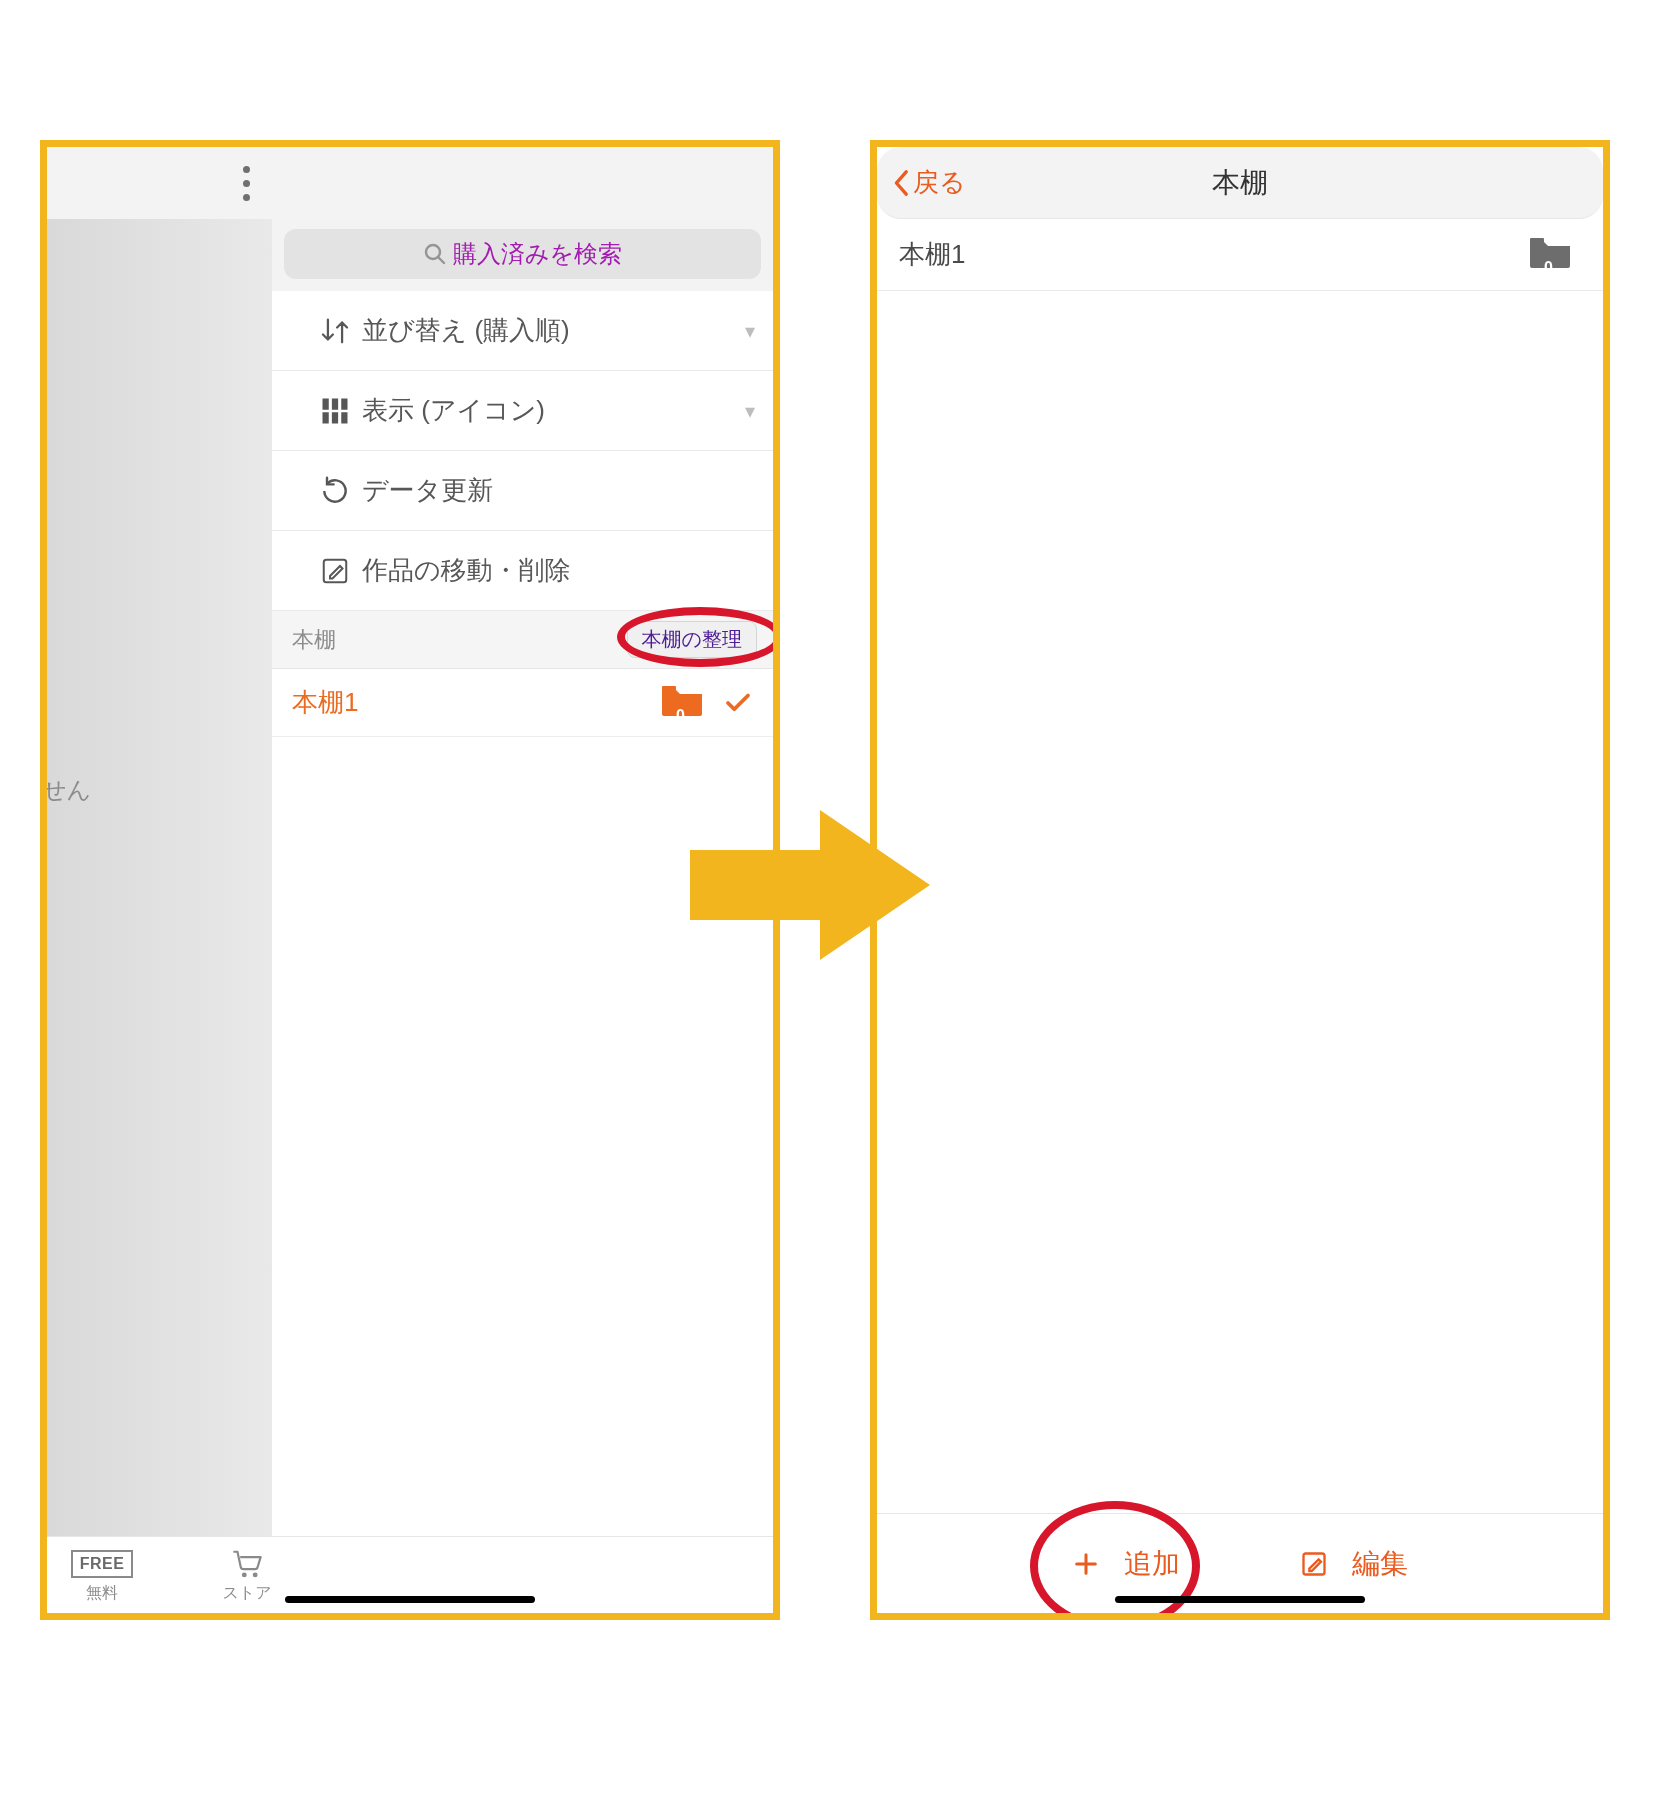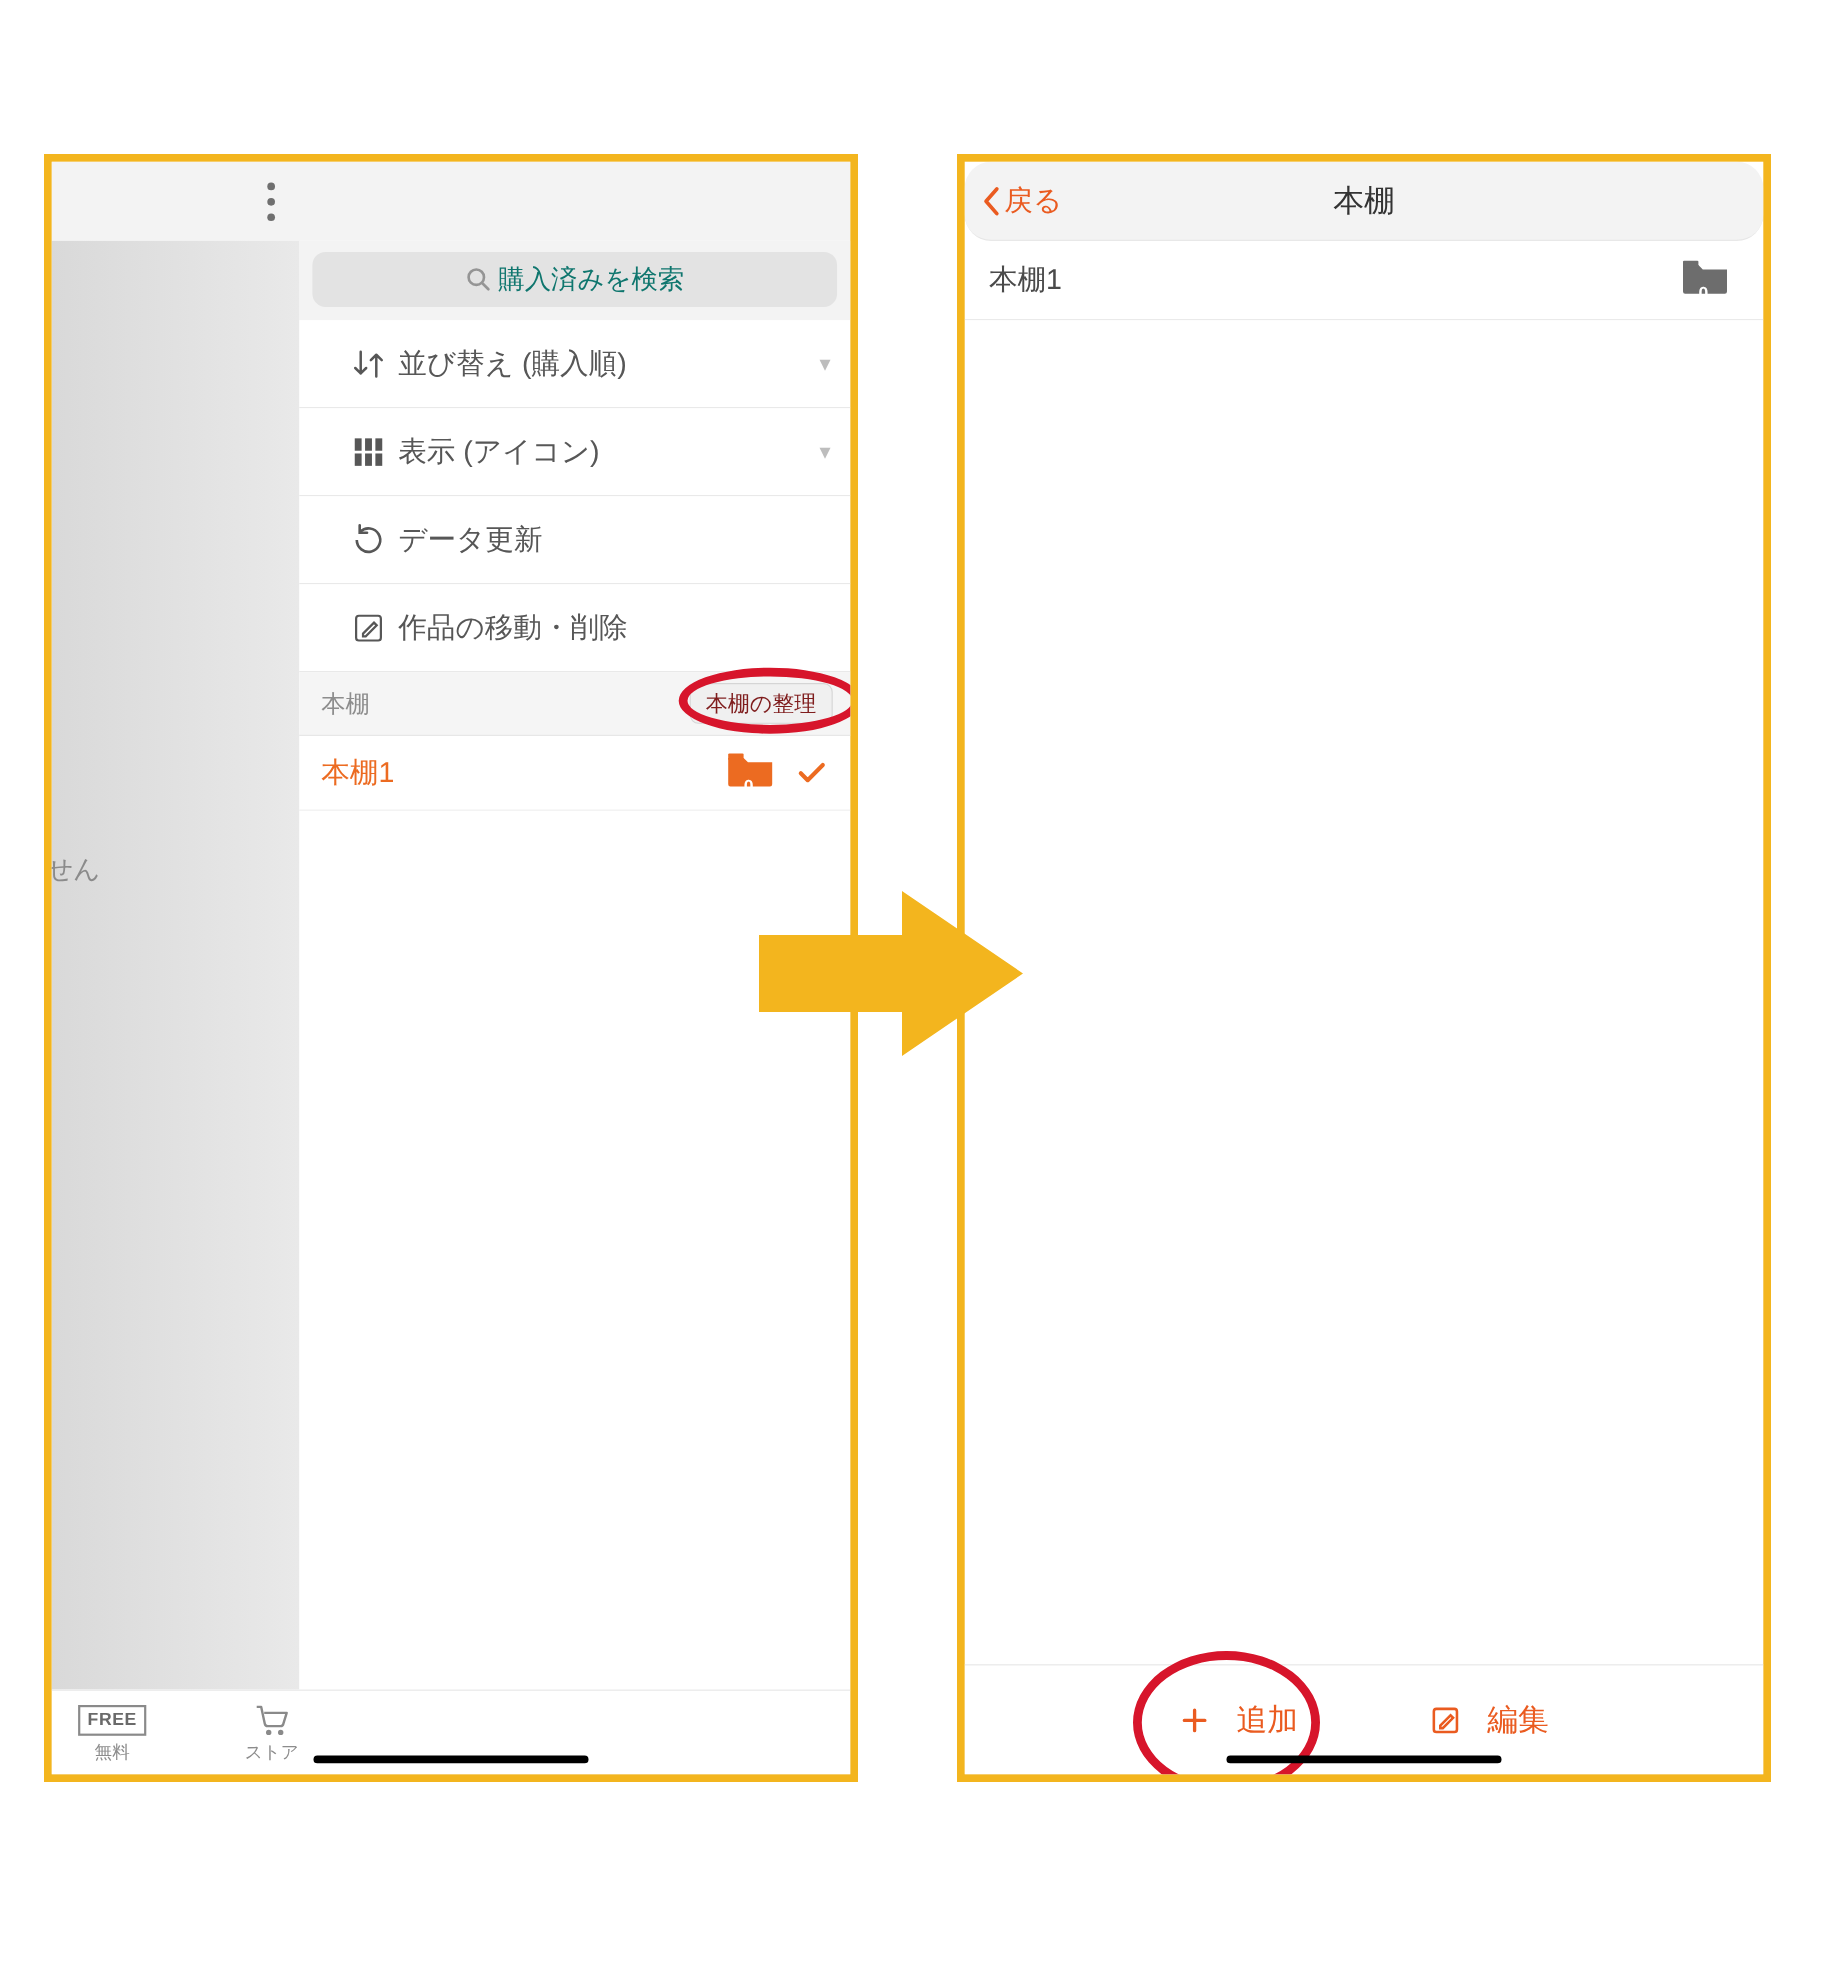--- a/index.html
+++ b/index.html
@@ -14,30 +14,30 @@
     .kebab-wrap { width: 225px; display: flex; justify-content: flex-end; padding-right: 22px; }
     .kebab { display: flex; flex-direction: column; gap: 7px; }
     .kebab span { width: 7px; height: 7px; border-radius: 50%; background: #6f6f6f; }
 
     .left-body { display: flex; height: calc(100% - 72px - 77px); }
     .grey-strip { width: 225px; background: linear-gradient(to right, #d9d9d9, #e9e9e9); position: relative; }
     .grey-strip-text { position: absolute; left: -5px; top: 555px; color: #8b8b8b; font-size: 24px; }
 
     .menu-panel { flex: 1; background: #fff; display: flex; flex-direction: column; }
     .search-row { background: #f3f3f3; padding: 10px 12px 12px; }
-    .search-box { background: #e3e3e3; border-radius: 12px; height: 50px; display: flex; align-items: center; justify-content: center; gap: 6px; color: #0f766e; font-size: 24px; text-align: center; }
+    .search-box { background: #e3e3e3; border-radius: 12px; height: 50px; display: flex; align-items: center; justify-content: center; gap: 6px; color: #a21caf; font-size: 24px; text-align: center; }
 
     .menu-row { height: 80px; border-bottom: 1px solid #e9e9e9; display: flex; align-items: center; padding: 0 36px; color: #575757; position: relative; text-align: right; }
     .menu-row .icon-slot { width: 54px; display: flex; justify-content: center; }
     .menu-row .label { font-size: 26px; }
     .menu-row .chev { position: absolute; right: 18px; color: #bdbdbd; font-size: 20px; }
 
     .section-head { height: 58px; background: #f5f5f5; border-bottom: 1px solid #e6e6e6; display: flex; align-items: center; justify-content: space-between; padding: 0 16px 0 20px; position: relative; }
     .section-head .h-label { color: #8d8d8d; font-size: 22px; }
-    .mini-btn { background: #f0f0f0; border: 1px solid #d5d5d5; border-radius: 8px; padding: 4px 14px; font-size: 20px; color: #7f1d1d; }
+    .mini-btn { background: #f0f0f0; border: 1px solid #d5d5d5; border-radius: 8px; padding: 4px 14px; font-size: 20px; color: #4c1d95; }
 
     .shelf-row { height: 68px; border-bottom: 1px solid #eee; display: flex; align-items: center; padding: 0 20px; gap: 10px; }
     .shelf-row .name { color: #ec6b21; font-size: 26px; flex: 1; }
     .folder-icon { display: inline-flex; align-items: baseline; }
     .folder-svg { width: 44px; height: 34px; }
     .folder-count { color: #fff; font-size: 16px; font-weight: 600; position: relative; left: -28px; top: 3px; }
     .check-svg { width: 30px; height: 30px; }
 
     .left-bottom { position: absolute; left: 0; right: 0; bottom: 0; height: 77px; background: #fff; border-top: 1px solid #e6e6e6; display: flex; align-items: center; }
     .tab-item { width: 180px; text-align: center; color: #8c8c8c; font-size: 16px; }

